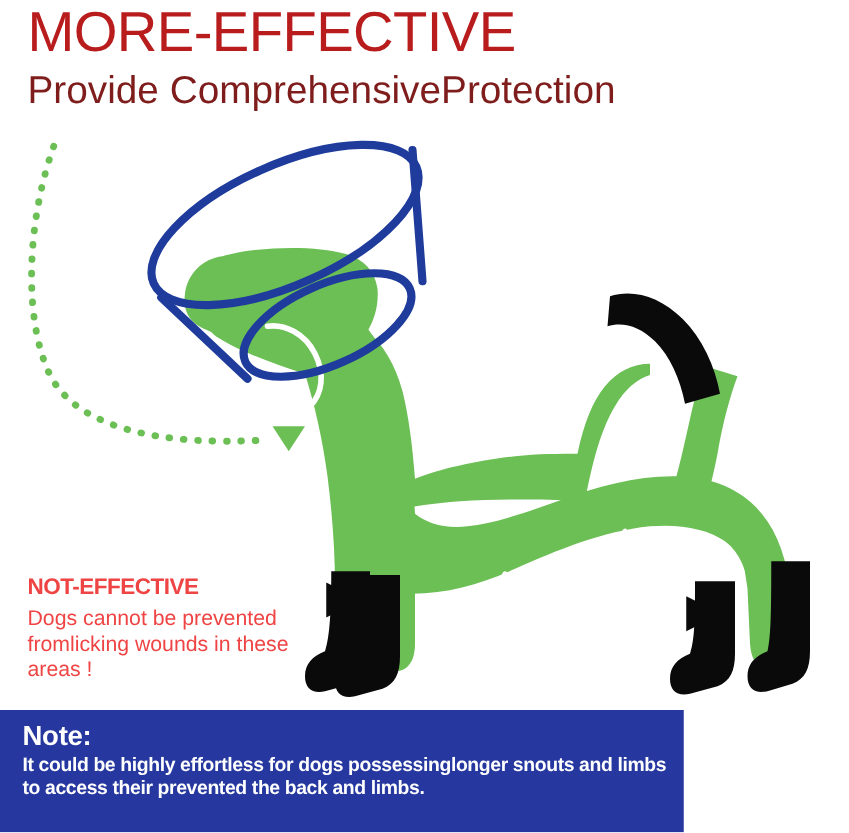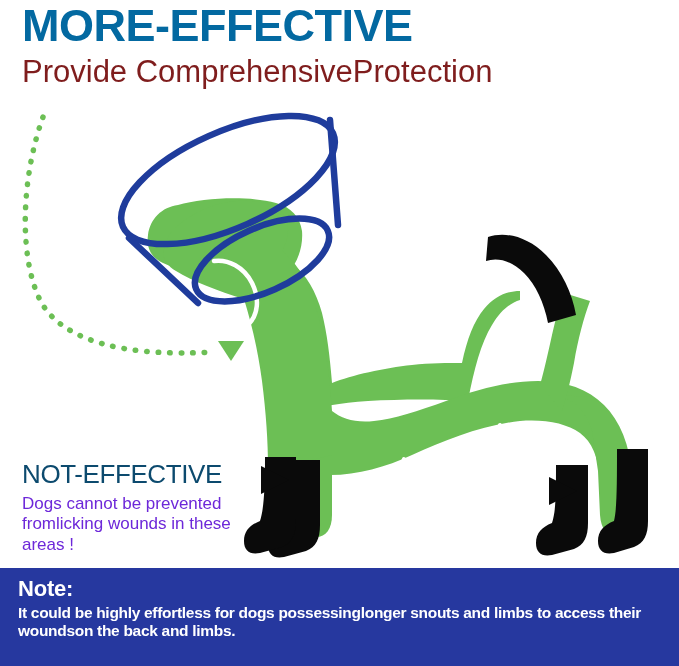--- a/index.html
+++ b/index.html
@@ -20,22 +20,22 @@
 
   
   .header {
     position: absolute;
     left: 22px;
     top: 2px;
     width: 640px;
   }
   .title-main {
     font-size: 45px;
-    font-weight: 700;
-    color: #0369a1;
+    font-weight: 400;
+    color: #b91c1c;
     letter-spacing: -0.5px;
     line-height: 1.05;
     margin: 0;
     white-space: nowrap;
   }
   .title-sub {
     font-size: 31px;
     font-weight: 400;
     color: #7f1d1d;
     line-height: 1.1;
@@ -56,43 +56,43 @@
   }
 
   
   .not-effective {
     position: absolute;
     left: 22px;
     top: 460px;
     width: 250px;
   }
   .ne-title {
-    font-size: 26px;
-    font-weight: 400;
-    color: #0c4a6e;
+    font-size: 18px;
+    font-weight: 700;
+    color: #ef4444;
     letter-spacing: -0.4px;
     margin: 0;
     line-height: 1.1;
     white-space: nowrap;
   }
   .ne-body {
     font-size: 17px;
     font-weight: 400;
-    color: #6d28d9;
+    color: #ef4444;
     line-height: 1.22;
     margin: 5px 0 0 0;
     width: 232px;
   }
 
   
   .note-bar {
     position: absolute;
     left: 0;
     bottom: 0;
-    width: 679px;
+    width: 547px;
     height: 98px;
     background: #26389f;
     color: #ffffff;
     box-sizing: border-box;
     padding: 9px 4px 0 18px;
   }
   .note-title {
     font-size: 22px;
     font-weight: 700;
     margin: 0;
@@ -300,16 +300,16 @@
     </svg>
   </div>
 
   <div class="not-effective">
     <p class="ne-title">NOT-EFFECTIVE</p>
     <p class="ne-body">Dogs cannot be prevented fromlicking wounds in these areas !</p>
   </div>
 
   <div class="note-bar">
     <p class="note-title">Note:</p>
-    <p class="note-body">It could be highly effortless for dogs possessinglonger snouts and limbs to access their woundson the back and limbs.</p>
+    <p class="note-body">It could be highly effortless for dogs possessinglonger snouts and limbs to access their prevented the back and limbs.</p>
   </div>
 
 </div>
 
 </body></html>

